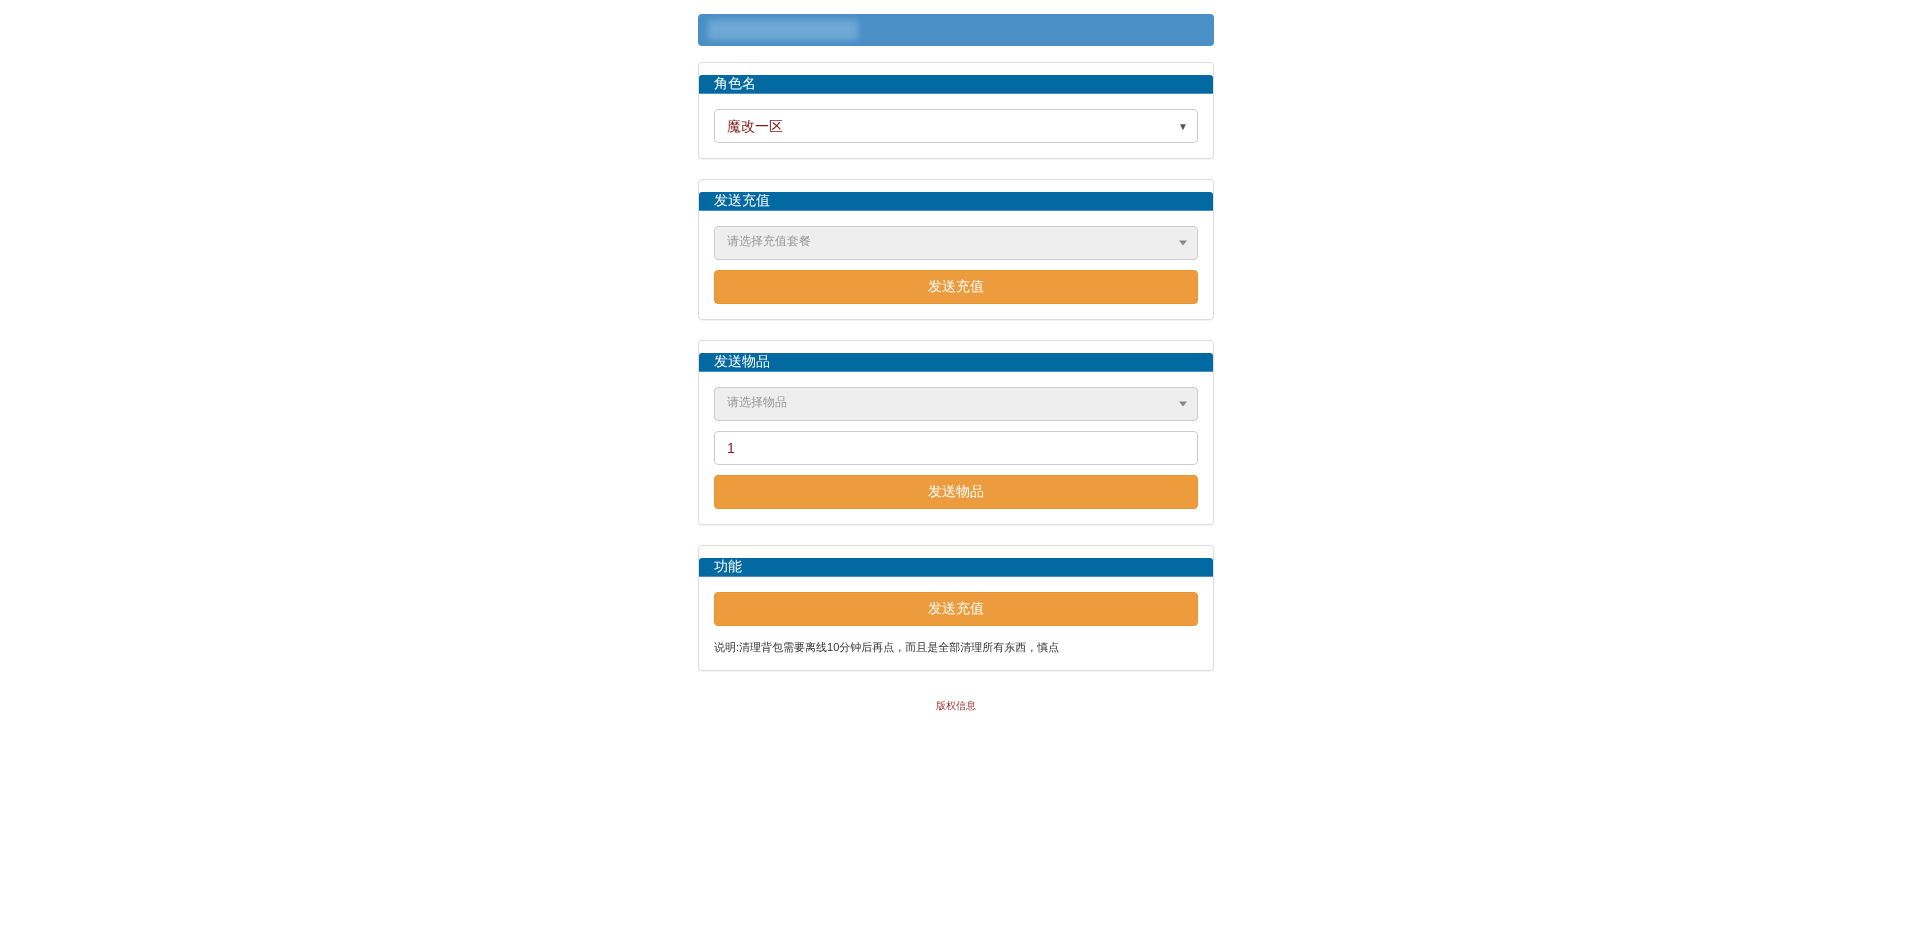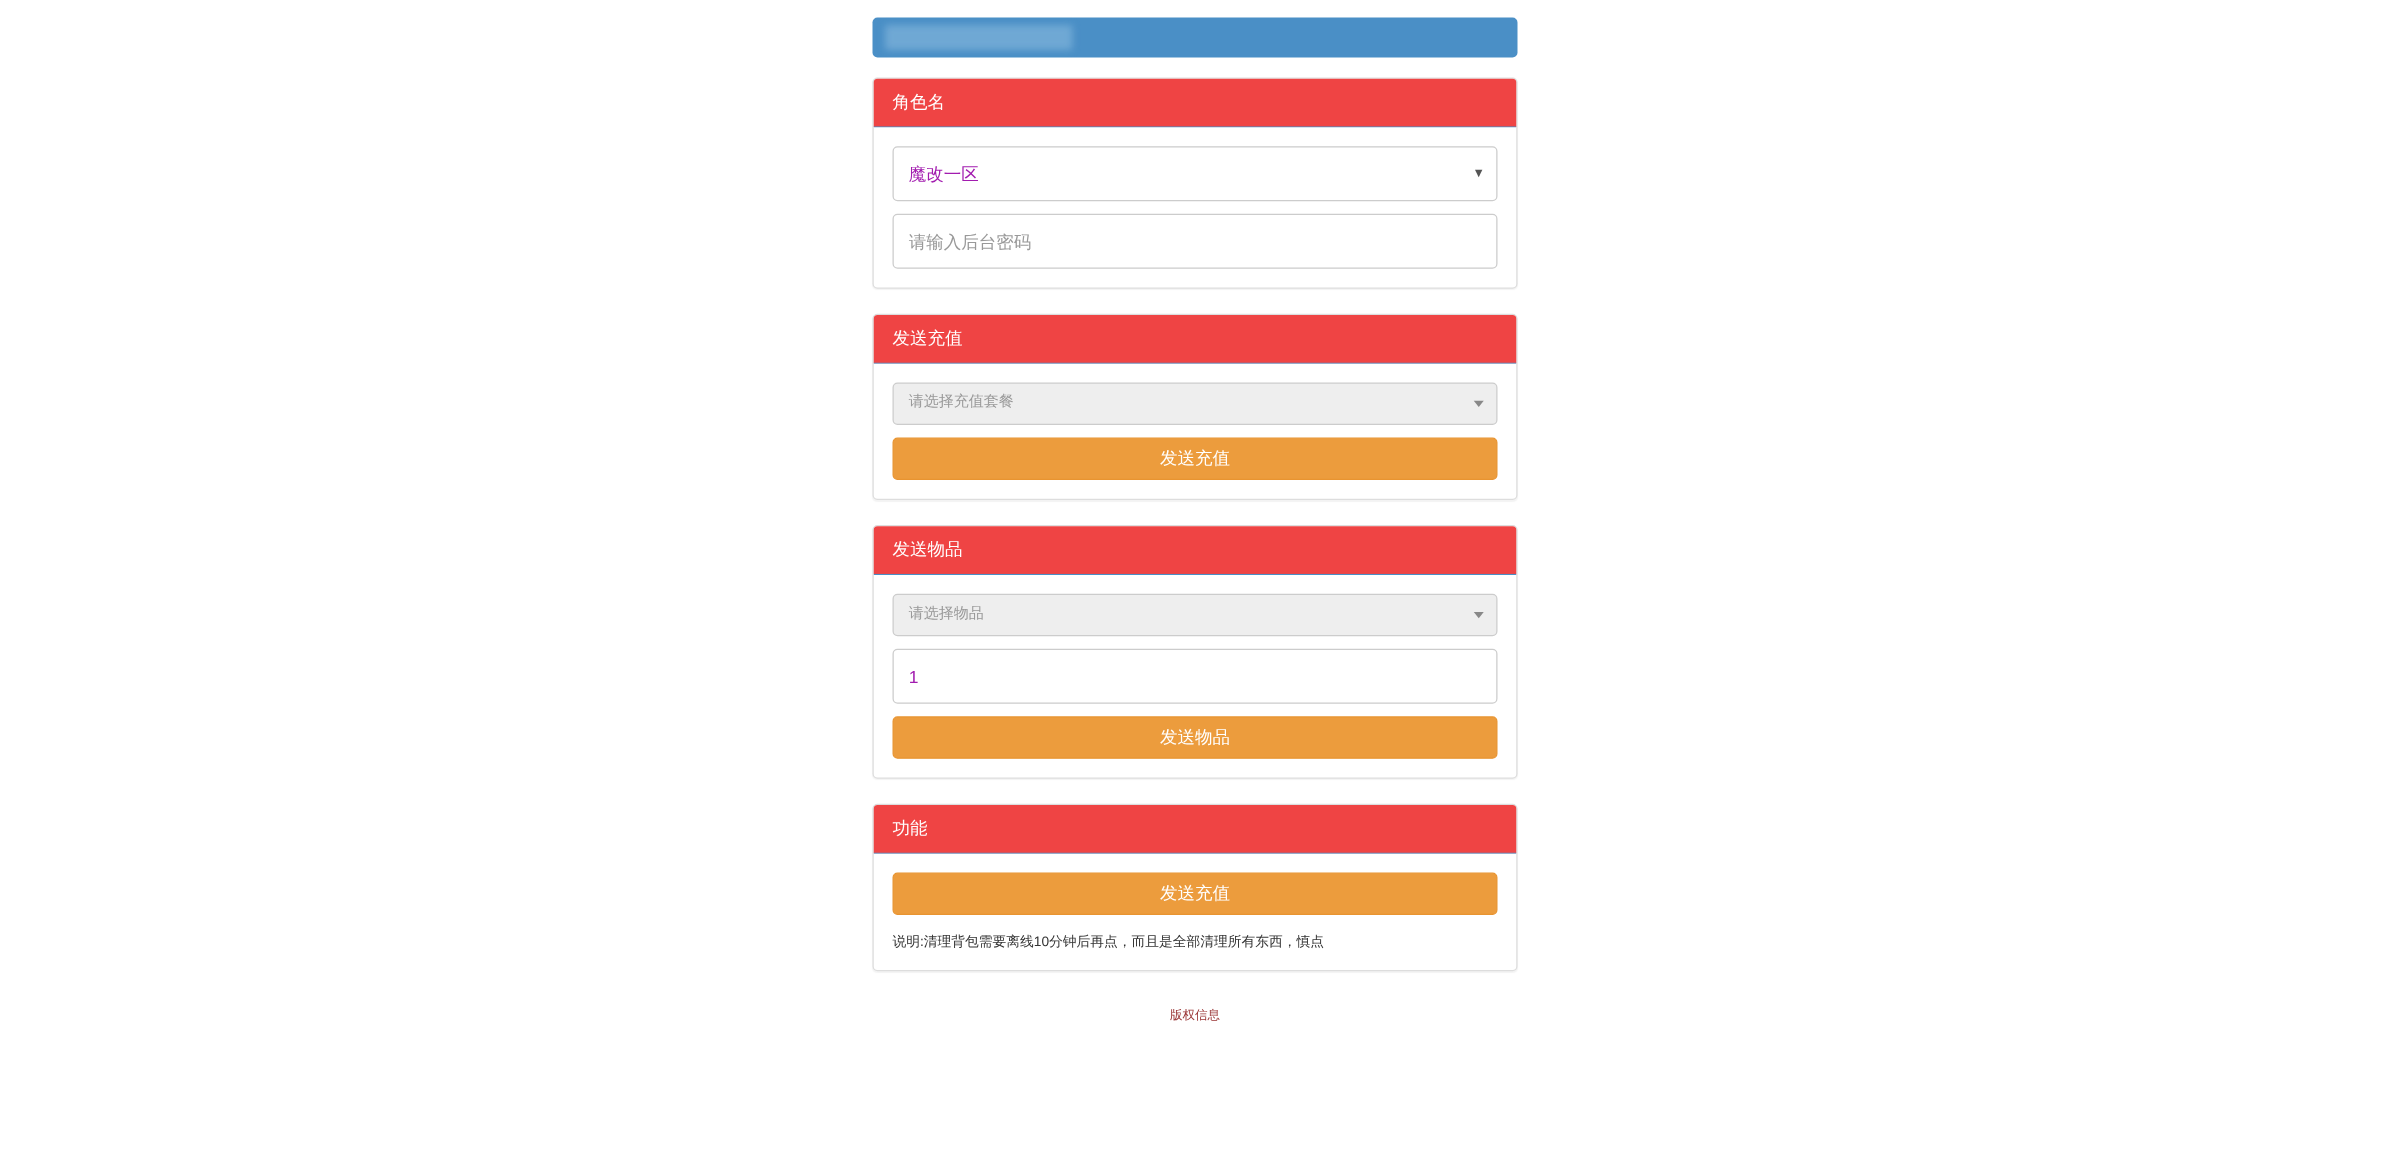--- a/index.html
+++ b/index.html
@@ -36,39 +36,40 @@
       border-radius: 2px;
     }
     .panel {
       border: 1px solid #ddd;
       border-radius: 4px;
       margin-bottom: 20px;
       background: #fff;
       box-shadow: 0 1px 1px rgba(0,0,0,0.05);
     }
     .panel-heading {
-      background: #ef4444;
+      background: #0369a1;
       color: #fff;
-      padding: 10px 15px;
+      padding: 0 15px;
       border-top-left-radius: 3px;
       border-top-right-radius: 3px;
       border-bottom: 1px solid #4a8fc6;
       font-size: 14px;
+      margin-top: 12px;
     }
     .panel-body {
       padding: 15px;
     }
     .form-control {
       display: block;
       width: 100%;
-      height: 44px;
+      height: 34px;
       padding: 6px 12px;
       font-size: 14px;
       line-height: 1.42857143;
-      color: #a21caf;
+      color: #7f1d1d;
       background-color: #fff;
       border: 1px solid #ccc;
       border-radius: 4px;
       margin-bottom: 10px;
     }
     .form-control:last-child {
       margin-bottom: 0;
     }
     .form-control::placeholder {
       color: #999;
@@ -160,21 +161,20 @@
 
   <div class="panel">
     <div class="panel-heading">角色名</div>
     <div class="panel-body">
       <div class="select-wrapper">
         <select class="form-control">
           <option>魔改一区</option>
         </select>
         <span class="select-arrow">▼</span>
       </div>
-      <input type="text" class="form-control" style="margin-bottom: 0px;" placeholder="请输入后台密码">
     </div>
   </div>
 
   <div class="panel">
     <div class="panel-heading">发送充值</div>
     <div class="panel-body">
       <div class="select2">
         <span>请选择充值套餐</span>
         <span class="select2-arrow"></span>
       </div>

